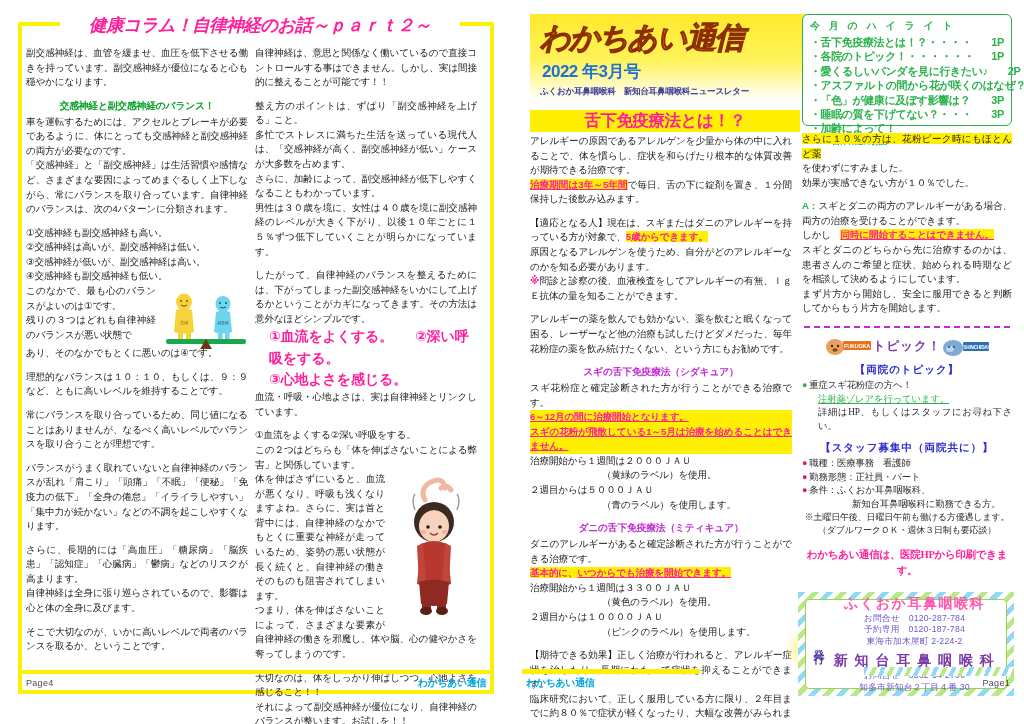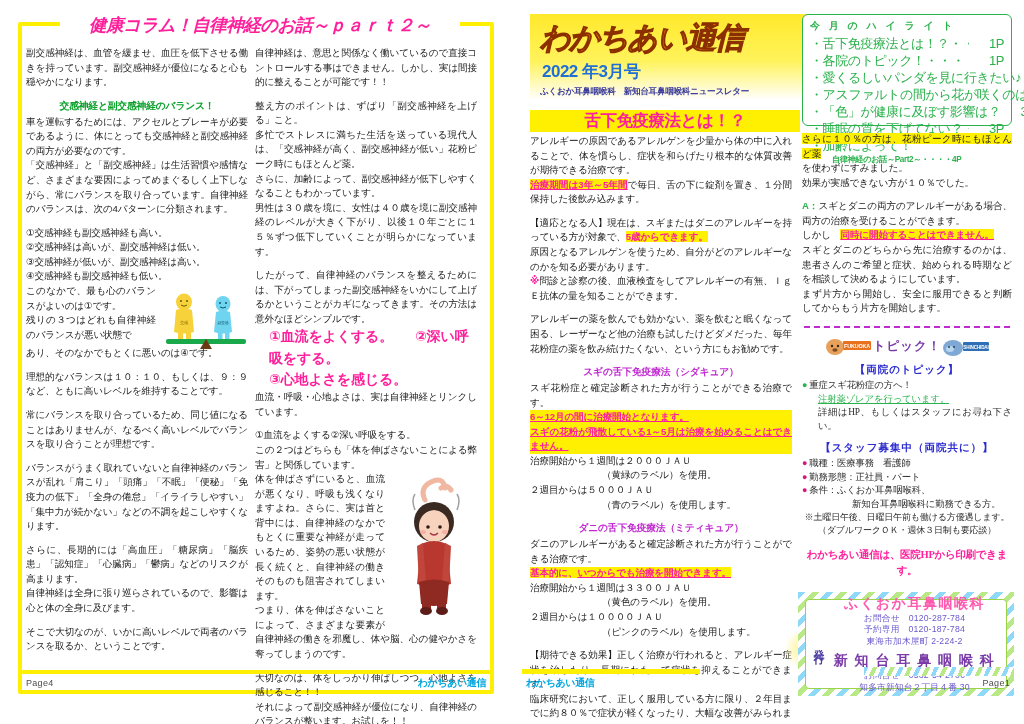--- a/index.html
+++ b/index.html
@@ -98,21 +98,21 @@
     border: 1.5px solid #2bb24c;
     border-radius: 6px;
     background: #fff;
     padding: 4px 7px 3px 7px;
   }
   .hl-title {
     text-align: left; font-size: 10px; font-weight: bold;
     color: #2bb24c; letter-spacing: 3px; margin-bottom: 2px;
   }
   .hl-item {
-    font-size: 13px; color: #2bb24c; font-weight: normal;
+    font-size: 11px; color: #2bb24c; font-weight: bold;
     line-height: 1.31; letter-spacing: -0.4px; white-space: nowrap;
     display: flex;
   }
   .hl-item .hl-txt { flex: 0 0 auto; }
   .hl-item .hl-dots { flex: 1 1 auto; overflow: hidden; letter-spacing: 0.4px; }
   .hl-item .hl-pg { flex: 0 0 auto; margin-left: 20px; }
   .hl-sub { font-size: 8.2px; color: #2bb24c; font-weight: bold; padding-left: 22px; letter-spacing: -0.4px; }
 
   .article-title {
     position: absolute; left: 18px; top: 110px;
@@ -259,21 +259,21 @@
         <p>常にバランスを取り合っているため、同じ値になることはありませんが、なるべく高いレベルでバランスを取り合うことが理想です。</p>
         <p>バランスがうまく取れていないと自律神経のバランスが乱れ「肩こり」「頭痛」「不眠」「便秘」「免疫力の低下」「全身の倦怠」「イライラしやすい」「集中力が続かない」などの不調を起こしやすくなります。</p>
         <p class="tight">さらに、長期的には「高血圧」「糖尿病」「脳疾患」「認知症」「心臓病」「鬱病」などのリスクが高まります。</p>
         <p>自律神経は全身に張り巡らされているので、影響は心と体の全身に及びます。</p>
         <p>そこで大切なのが、いかに高いレベルで両者のバランスを取るか、ということです。</p>
       </div>
 
       <div class="p4-col bodytext">
         <p>自律神経は、意思と関係なく働いているので直接コントロールする事はできません。しかし、実は間接的に整えることが可能です！！</p>
         <p class="tight">整え方のポイントは、ずばり「副交感神経を上げる」こと。</p>
-        <p class="tight">多忙でストレスに満ちた生活を送っている現代人は、「交感神経が高く、副交感神経が低い」花粉ピーク時にもほとんど薬。</p>
+        <p class="tight">多忙でストレスに満ちた生活を送っている現代人は、「交感神経が高く、副交感神経が低い」ケースが大多数を占めます。</p>
         <p class="tight">さらに、加齢によって、副交感神経が低下しやすくなることもわかっています。</p>
         <p>男性は３０歳を境に、女性は４０歳を境に副交感神経のレベルが大きく下がり、以後１０年ごとに１５％ずつ低下していくことが明らかになっています。</p>
         <p class="tight">したがって、自律神経のバランスを整えるためには、下がってしまった副交感神経をいかにして上げるかということがカギになってきます。その方法は意外なほどシンプルです。</p>
         <p class="tight pink-line" style="text-align:left;padding-left:14px">
           <span>①血流をよくする。</span>
           <span style="padding-left:18px">②深い呼吸をする。</span>
         </p>
         <p class="tight pink-line" style="padding-left:14px">③心地よさを感じる。</p>
         <p>血流・呼吸・心地よさは、実は自律神経とリンクしています。</p>
         <p class="tight">①血流をよくする②深い呼吸をする。</p>

